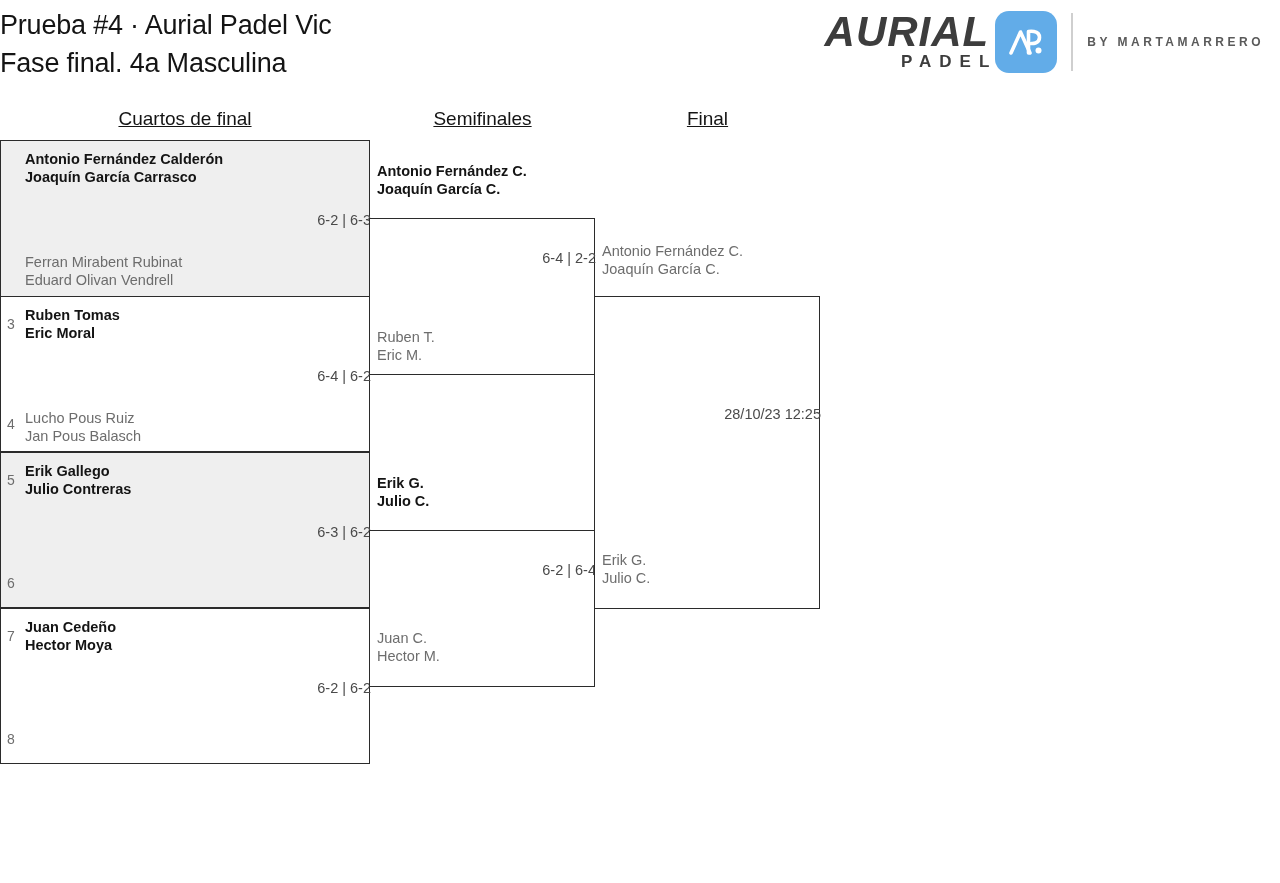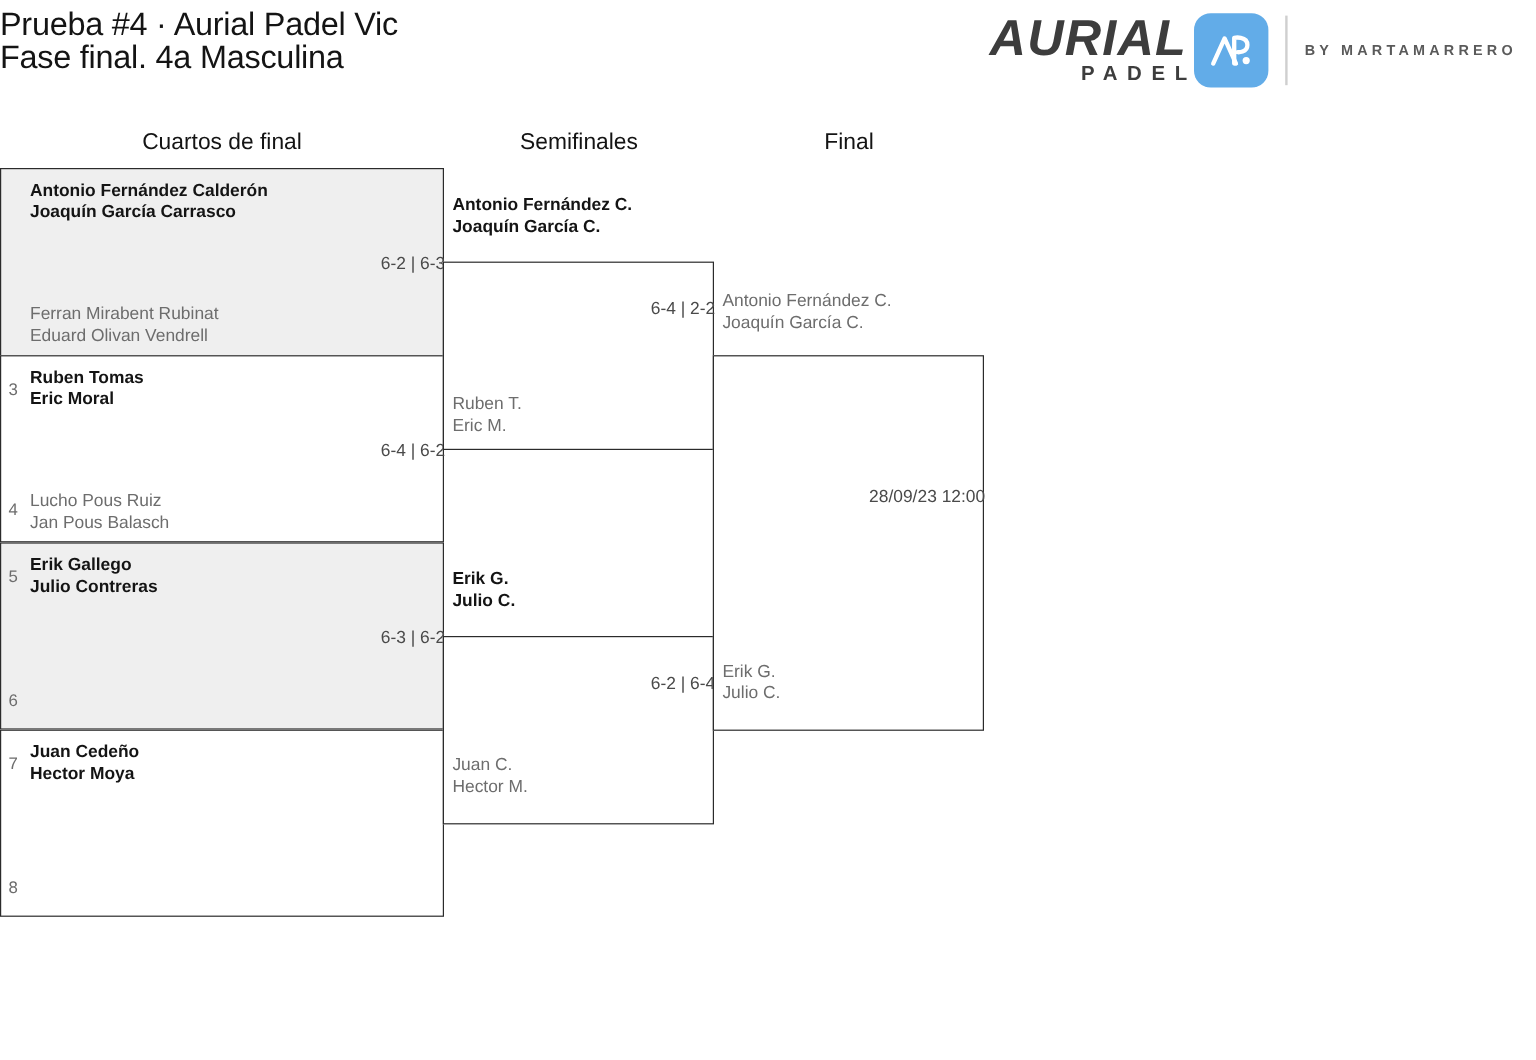--- a/index.html
+++ b/index.html
@@ -13,21 +13,21 @@
     overflow: hidden;
   }
 
   #page { position: relative; width: 1280px; height: 883px; }
 
   
   .header-title {
     position: absolute;
     left: 0; top: 6px;
     font-size: 27px;
-    line-height: 28px;
+    line-height: 38px;
     font-weight: 400;
     color: #141414;
     letter-spacing: -0.2px;
     white-space: pre-line;
   }
 
   
   .logo-wrap {
     position: absolute;
     right: 16px; top: 8px;
@@ -82,20 +82,21 @@
   }
 
   
   .round-header {
     position: absolute;
     font-size: 19px;
     font-weight: 400;
     color: #141414;
     text-align: center;
     white-space: nowrap;
+    text-decoration: underline;
   }
   #round-h-qf { left: 0;   top: 108px; width: 370px; }
   #round-h-sf { left: 370px; top: 108px; width: 225px; }
   #round-h-f  { left: 595px; top: 108px; width: 225px; }
 
   
   .match {
     position: absolute;
     border: 1px solid #2b2b2b;
     background: #ffffff;
@@ -201,20 +202,21 @@
       <span class="ln"></span>
     </div>
   </div>
 
   <div class="match" style="left:0px; top:608px; width:370px; height:156px;">
     <div class="seed" style="top:20px;">7</div>
     <div class="team winner" style="left:24px; top:9px;">
       <span class="ln">Juan Cedeño</span>
       <span class="ln">Hector Moya</span>
     </div>
+    <div class="score" style="left:0; top:70px; width:370px;">6-2 | 6-2</div>
     <div class="seed" style="top:123px;">8</div>
     <div class="team loser" style="left:24px; top:112px;">
       <span class="ln"></span>
       <span class="ln"></span>
     </div>
   </div>
 
   <div class="match" style="left:369px; top:218px; width:226px; height:157px;">
     <div class="team winner" style="left:7px; top:-57px;">
       <span class="ln">Antonio Fernández C.</span>
@@ -237,20 +239,20 @@
       <span class="ln">Juan C.</span>
       <span class="ln">Hector M.</span>
     </div>
   </div>
 
   <div class="match" style="left:594px; top:296px; width:226px; height:313px;">
     <div class="team loser" style="left:7px; top:-55px;">
       <span class="ln">Antonio Fernández C.</span>
       <span class="ln">Joaquín García C.</span>
     </div>
-    <div class="score" style="left:0; top:108px; width:226px;">28/09/23 12:00</div>
+    <div class="score" style="left:0; top:108px; width:226px;">28/10/23 12:25</div>
     <div class="team loser" style="left:7px; top:254px;">
       <span class="ln">Erik G.</span>
       <span class="ln">Julio C.</span>
     </div>
   </div>
 
 </div>
 
 </body></html>

